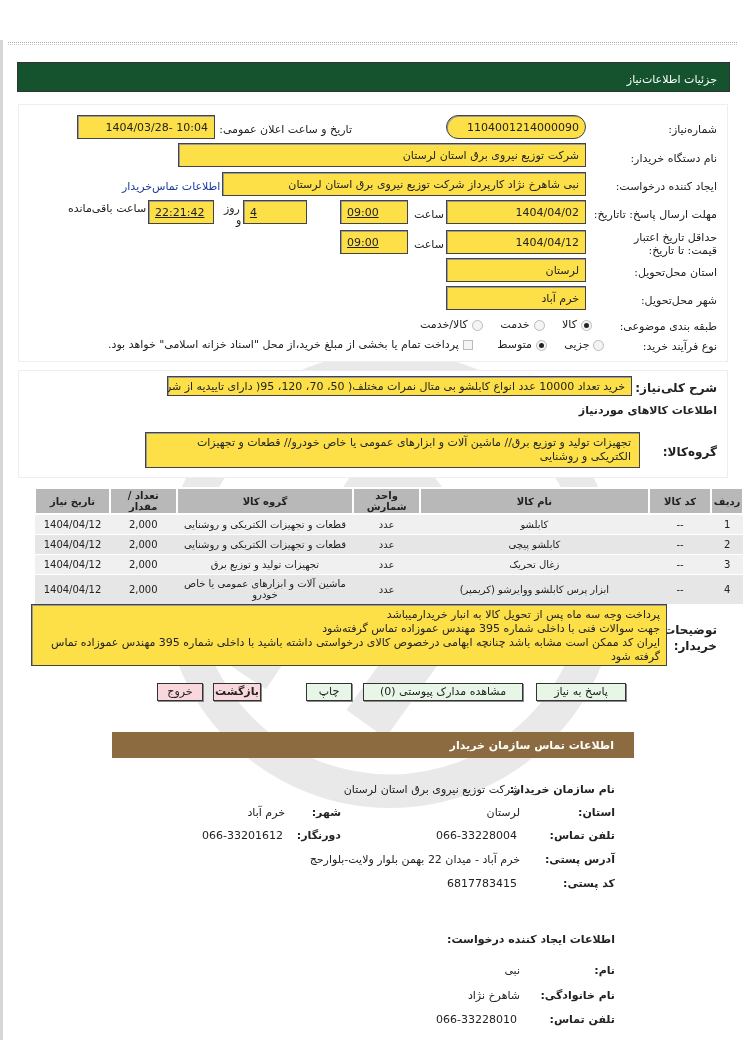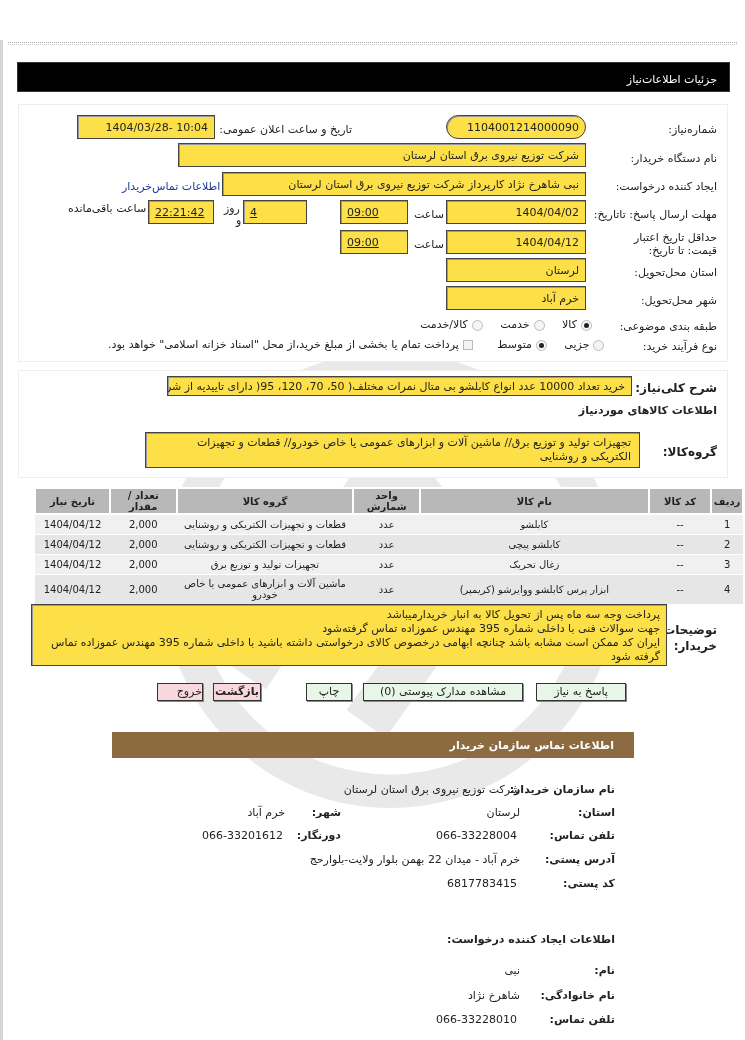--- a/index.html
+++ b/index.html
@@ -5,21 +5,21 @@
   * { box-sizing: border-box; }
   body {
     margin: 0; padding: 0; background: #ffffff;
     font-family: "DejaVu Sans", sans-serif; font-size: 11px; color: #222;
     width: 745px; height: 1040px; overflow: hidden; position: relative;
   }
   .topline { position: absolute; top: 42px; left: 8px; right: 8px; border-top: 1px dotted #aaa; height: 3px; border-bottom: 1px dotted #ccc; }
   .leftbar { position: absolute; left: 0; top: 40px; width: 3px; height: 1000px; background: #d6d6d6; }
   .header-bar {
     position: absolute; top: 62px; left: 17px; width: 713px; height: 30px;
-    background: #000000; border: 1px solid #333; color: #fff;
+    background: #14532d; border: 1px solid #333; color: #fff;
     font-size: 11px; padding: 10px 12px 0 0; text-align: right; direction: rtl;
   }
   .panel { position: absolute; left: 18px; width: 710px; border: 1px solid #eee; background: #fff; }
   .lbl { position: absolute; direction: rtl; text-align: right; font-size: 11px; color: #222; white-space: nowrap; }
   .box {
     position: absolute; border: 1px solid #444; background: #fde047; height: 24px;
     padding: 5px 6px; font-size: 11px; direction: rtl; text-align: right; white-space: nowrap; overflow: hidden;
     box-shadow: inset 1px 1px 0 #999;
   }
   .box.ltr { direction: ltr; text-align: right; }
@@ -175,21 +175,21 @@
 <div class="box" style="top:604px;left:31px;width:636px;height:62px;white-space:normal;line-height:14px;padding:3px 6px;">
   <div>پرداخت وجه سه ماه پس از تحویل کالا به انبار خریدارمیباشد</div>
   <div>جهت سوالات فنی با داخلی شماره 395 مهندس عموزاده تماس گرفته‌شود</div>
   <div>ایران کد ممکن است مشابه باشد چنانچه ابهامی درخصوص کالای درخواستی داشته باشید با داخلی شماره 395 مهندس عموزاده تماس گرفته شود</div>
 </div>
 
 <div class="btn green" style="left:500px;width:90px;">پاسخ به نیاز</div>
 <div class="btn green" style="left:327px;width:160px;">مشاهده مدارک پیوستی (0)</div>
 <div class="btn green" style="left:270px;width:46px;">چاپ</div>
 <div class="btn pink" style="left:213px;width:48px;font-weight:bold;">بازگشت</div>
-<div class="btn pink" style="left:157px;width:46px;text-align:right;">خروج</div>
+<div class="btn pink" style="left:157px;width:46px;">خروج</div>
 
 <div class="header2">
   <span>اطلاعات تماس سازمان خریدار</span>
 </div>
 
 <span class="lbl bold" style="top:783px;right:130px;">نام سازمان خریدار:</span>
 <span class="lbl" style="top:783px;right:225px;">شرکت توزیع نیروی برق استان لرستان</span>
 
 <span class="lbl bold" style="top:806px;right:130px;">استان:</span>
 <span class="lbl" style="top:806px;right:225px;">لرستان</span>

